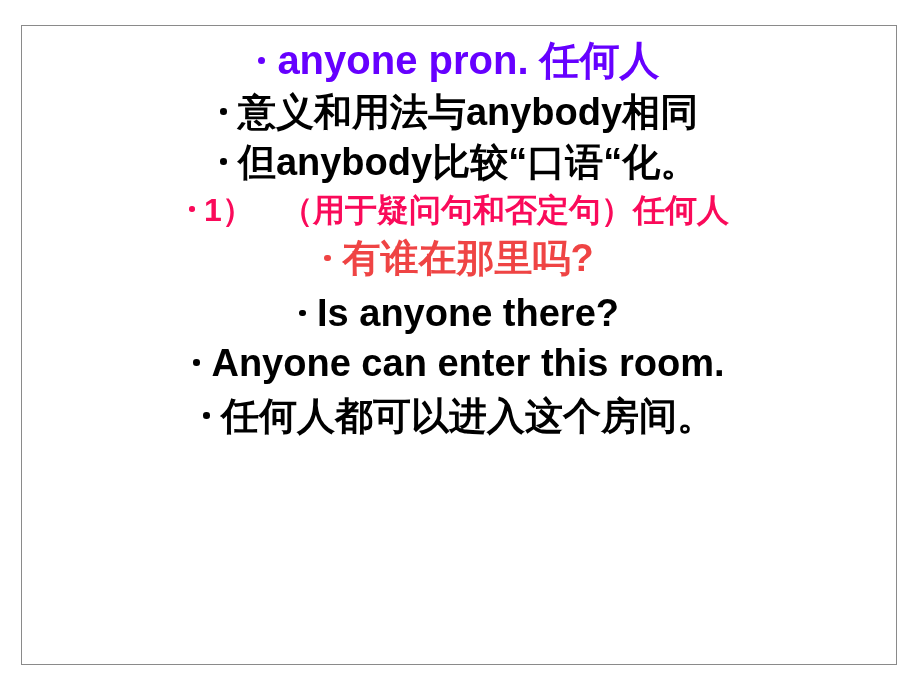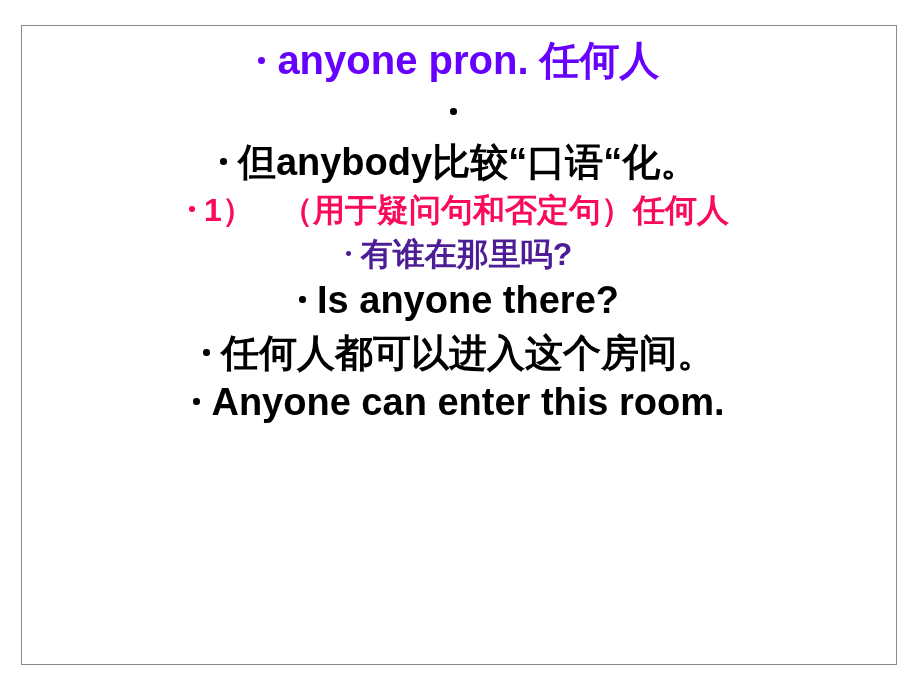--- a/index.html
+++ b/index.html
@@ -76,64 +76,64 @@
   .txt {
     display: inline-block;
     vertical-align: baseline;
   }
 
   
   .l1 { font-size: 40px; color: #6600ff; margin-top: 9px;  }
   .l2 { font-size: 38px; color: #000000; margin-top: 7px;  }
   .l3 { font-size: 38px; color: #000000; margin-top: 7px;  }
   .l4 { font-size: 32px; color: #fa0a5a; margin-top: 9px;  }
-  .l5 { font-size: 32px; color: #4c1d95; margin-top: 9px;  }
-  .l6 { font-size: 38px; color: #000000; margin-top: 6px;  }
+  .l5 { font-size: 38px; color: #ef4444; margin-top: 9px;  }
+  .l6 { font-size: 38px; color: #000000; margin-top: 12px;  }
   .l7 { font-size: 38px; color: #fa0a5a; margin-top: 11px; }
   .l8 { font-size: 38px; color: #000000; margin-top: 10px; }
   .l9 { font-size: 38px; color: #000000; margin-top: 6px;  }
 
   .gap-wide { display: inline-block; width: 0.85em; }
 </style>
 </head>
 <body>
 
 <div id="slide">
   <div id="slide-frame">
 
     <div id="body-list">
 
       <div class="line l1">
         <span class="bullet"><span class="bullet-dot"></span></span><span class="txt">anyone  pron. 任何人</span>
       </div>
 
       <div class="line l2">
-        <span class="bullet"><span class="bullet-dot"></span></span>
+        <span class="bullet"><span class="bullet-dot"></span></span><span class="txt">意义和用法与anybody相同</span>
       </div>
 
       <div class="line l3">
         <span class="bullet"><span class="bullet-dot"></span></span><span class="txt">但anybody比较“口语“化。</span>
       </div>
 
       <div class="line l4">
         <span class="bullet"><span class="bullet-dot"></span></span><span class="txt">1）</span><span class="gap-wide"></span><span class="txt">（用于疑问句和否定句）任何人</span>
       </div>
 
       <div class="line l5">
         <span class="bullet"><span class="bullet-dot"></span></span><span class="txt">有谁在那里吗?</span>
       </div>
 
       <div class="line l6">
         <span class="bullet"><span class="bullet-dot"></span></span><span class="txt">Is anyone there?</span>
       </div>
 
 
+      <div class="line l9">
+        <span class="bullet"><span class="bullet-dot"></span></span><span class="txt">Anyone can enter this room.</span>
+      </div>
+
       <div class="line l8">
         <span class="bullet"><span class="bullet-dot"></span></span><span class="txt">任何人都可以进入这个房间。</span>
-      </div>
-
-      <div class="line l9">
-        <span class="bullet"><span class="bullet-dot"></span></span><span class="txt">Anyone can enter this room.</span>
       </div>
 
     </div>
   </div>
 </div>
 
 </body></html>

